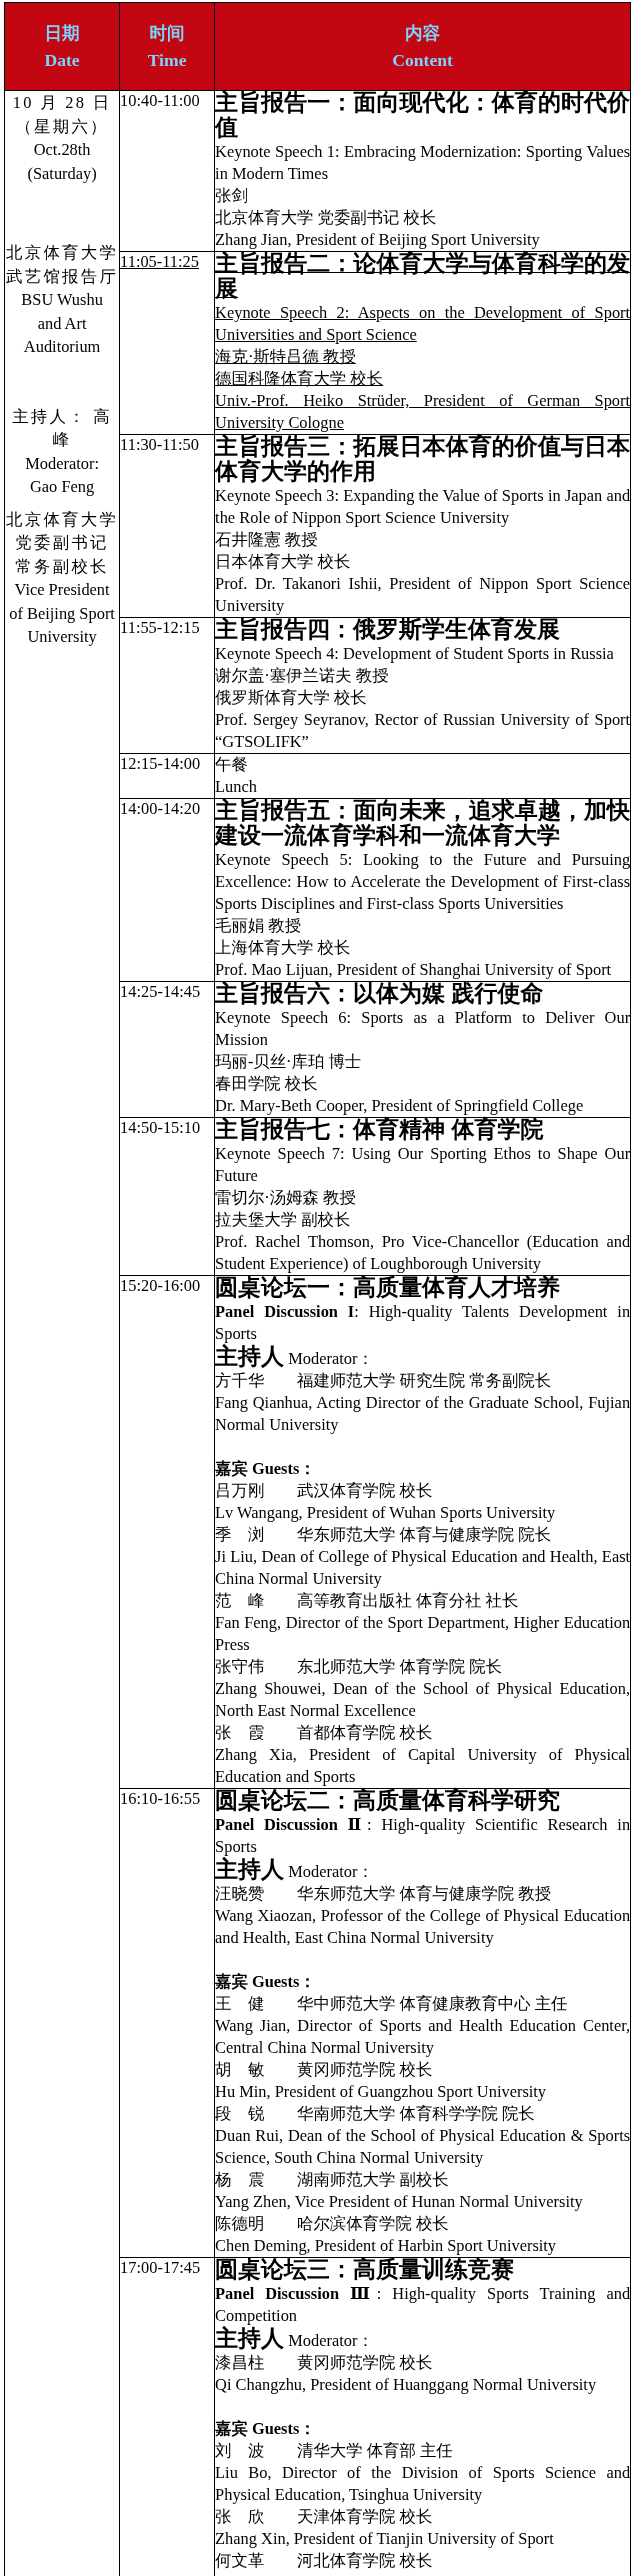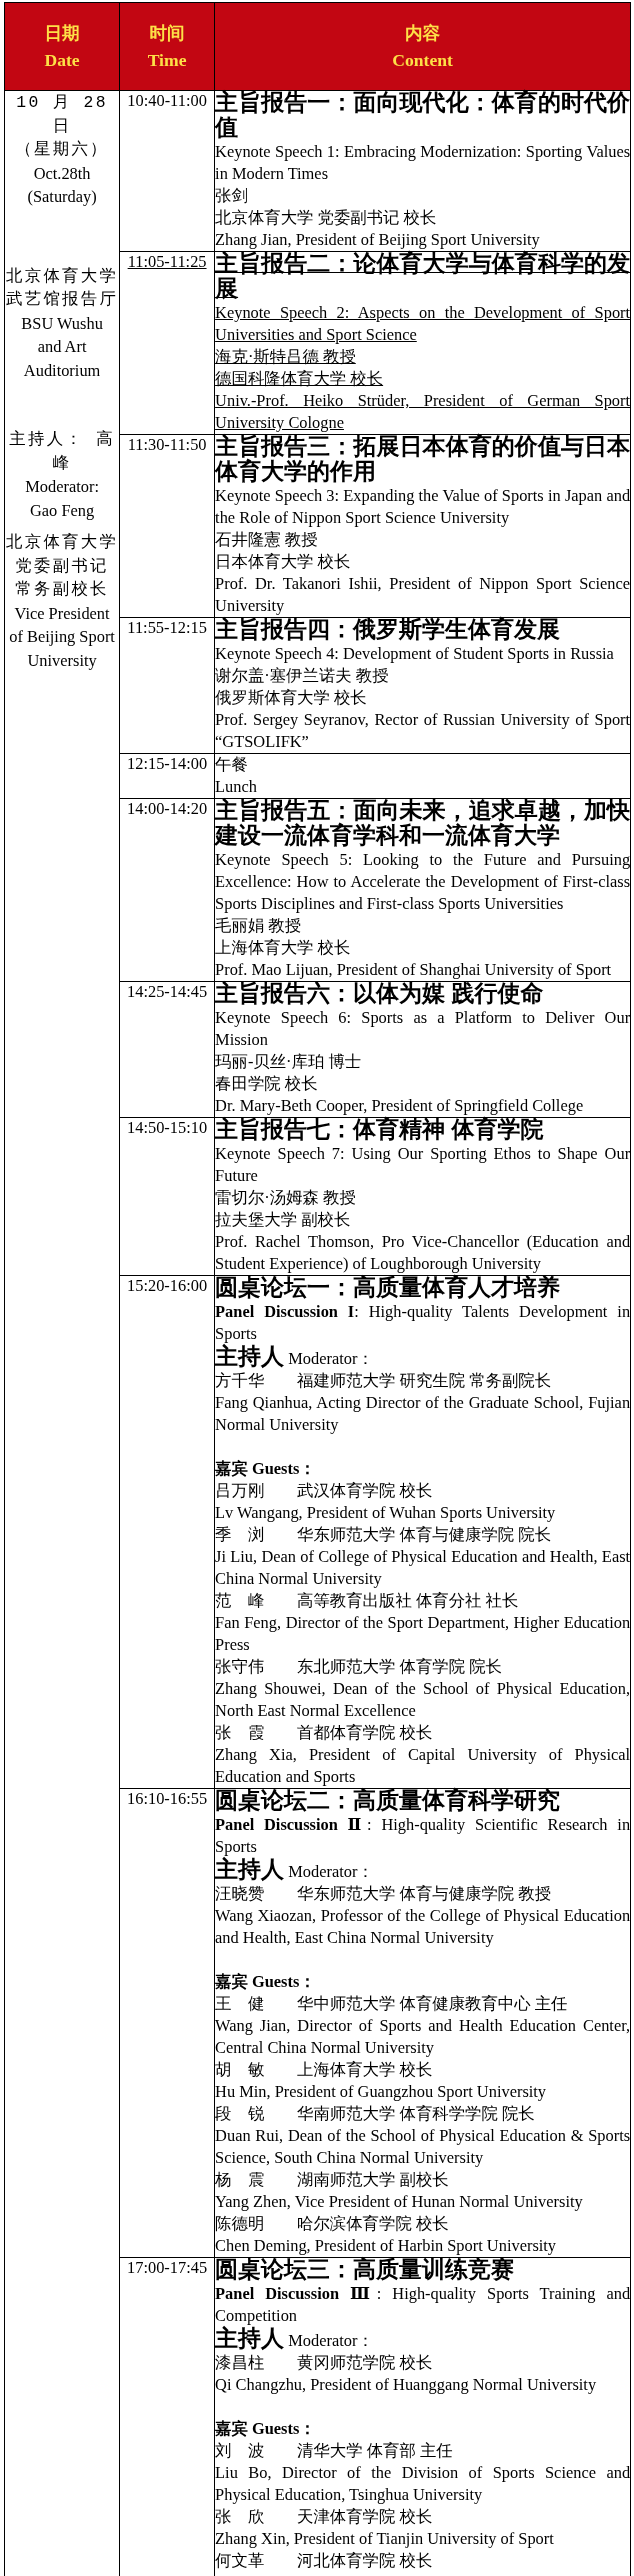--- a/index.html
+++ b/index.html
@@ -25,44 +25,44 @@
   table.schedule th, table.schedule td{
     border:1.2px solid #000;
     padding:0;
     vertical-align:top;
     box-sizing:border-box;
   }
   table.schedule{border:1.8px solid #000;}
   
   tr.head th{
     background:var(--accent,#c20612);
-    color:#fde047;
+    color:#7dd3fc;
     font-weight:bold;
     font-size:17.6px;
     line-height:27px;
     text-align:center;
     height:88px;
     vertical-align:middle;
   }
   
   td.date-cell{
     text-align:center;
     font-size:16.4px;
     line-height:23.5px;
     padding-top:167px;
     vertical-align:top;
   }
   .date-group{margin-bottom:56px;}
   .date-group:nth-child(2){margin-bottom:46px;}
   .date-group:nth-child(3){margin-bottom:9px;}
   .date-group:last-child{margin-bottom:0;}
-  .date-line-zh{letter-spacing:2.3px;font-family:Liberation Mono, monospace;}
+  .date-line-zh{letter-spacing:2.3px;}
   
   td.time-cell{
-    text-align:center;
+    text-align:left;
     vertical-align:middle;
     font-size:16.4px;
     white-space:nowrap;
     margin-top:21px;
   }
   
   td.content-cell{
     font-size:16.4px;
     line-height:22px;
     padding:2.9px 8.2px 2.9px 10.6px;
@@ -248,21 +248,21 @@
           <td class="content-cell">
             <div class="line"><span class="hei">圆桌论坛二：高质量体育科学研究</span></div>
             <div class="line"><span class="b">Panel Discussion Ⅱ</span><span>: High-quality Scientific Research in Sports</span></div>
             <div class="line"><span class="hei">主持人</span><span> Moderator：</span></div>
             <div class="line"><span>汪晓赞　　华东师范大学 体育与健康学院 教授</span></div>
             <div class="line"><span>Wang Xiaozan, Professor of the College of Physical Education and Health, East China Normal University</span></div>
             <div class="gap-line"></div>
             <div class="line"><span class="b">嘉宾 Guests：</span></div>
             <div class="line"><span>王　健　　华中师范大学 体育健康教育中心 主任</span></div>
             <div class="line"><span>Wang Jian, Director of Sports and Health Education Center, Central China Normal University</span></div>
-            <div class="line"><span>胡　敏　　上海体育大学 校长</span></div>
+            <div class="line"><span>胡　敏　　黄冈师范学院 校长</span></div>
             <div class="line"><span>Hu Min, President of Guangzhou Sport University</span></div>
             <div class="line"><span>段　锐　　华南师范大学 体育科学学院 院长</span></div>
             <div class="line"><span>Duan Rui, Dean of the School of Physical Education &amp; Sports Science, South China Normal University</span></div>
             <div class="line"><span>杨　震　　湖南师范大学 副校长</span></div>
             <div class="line"><span>Yang Zhen, Vice President of Hunan Normal University</span></div>
             <div class="line"><span>陈德明　　哈尔滨体育学院 校长</span></div>
             <div class="line"><span>Chen Deming, President of Harbin Sport University</span></div>
           </td>
         </tr>
         <tr data-idx="10">

